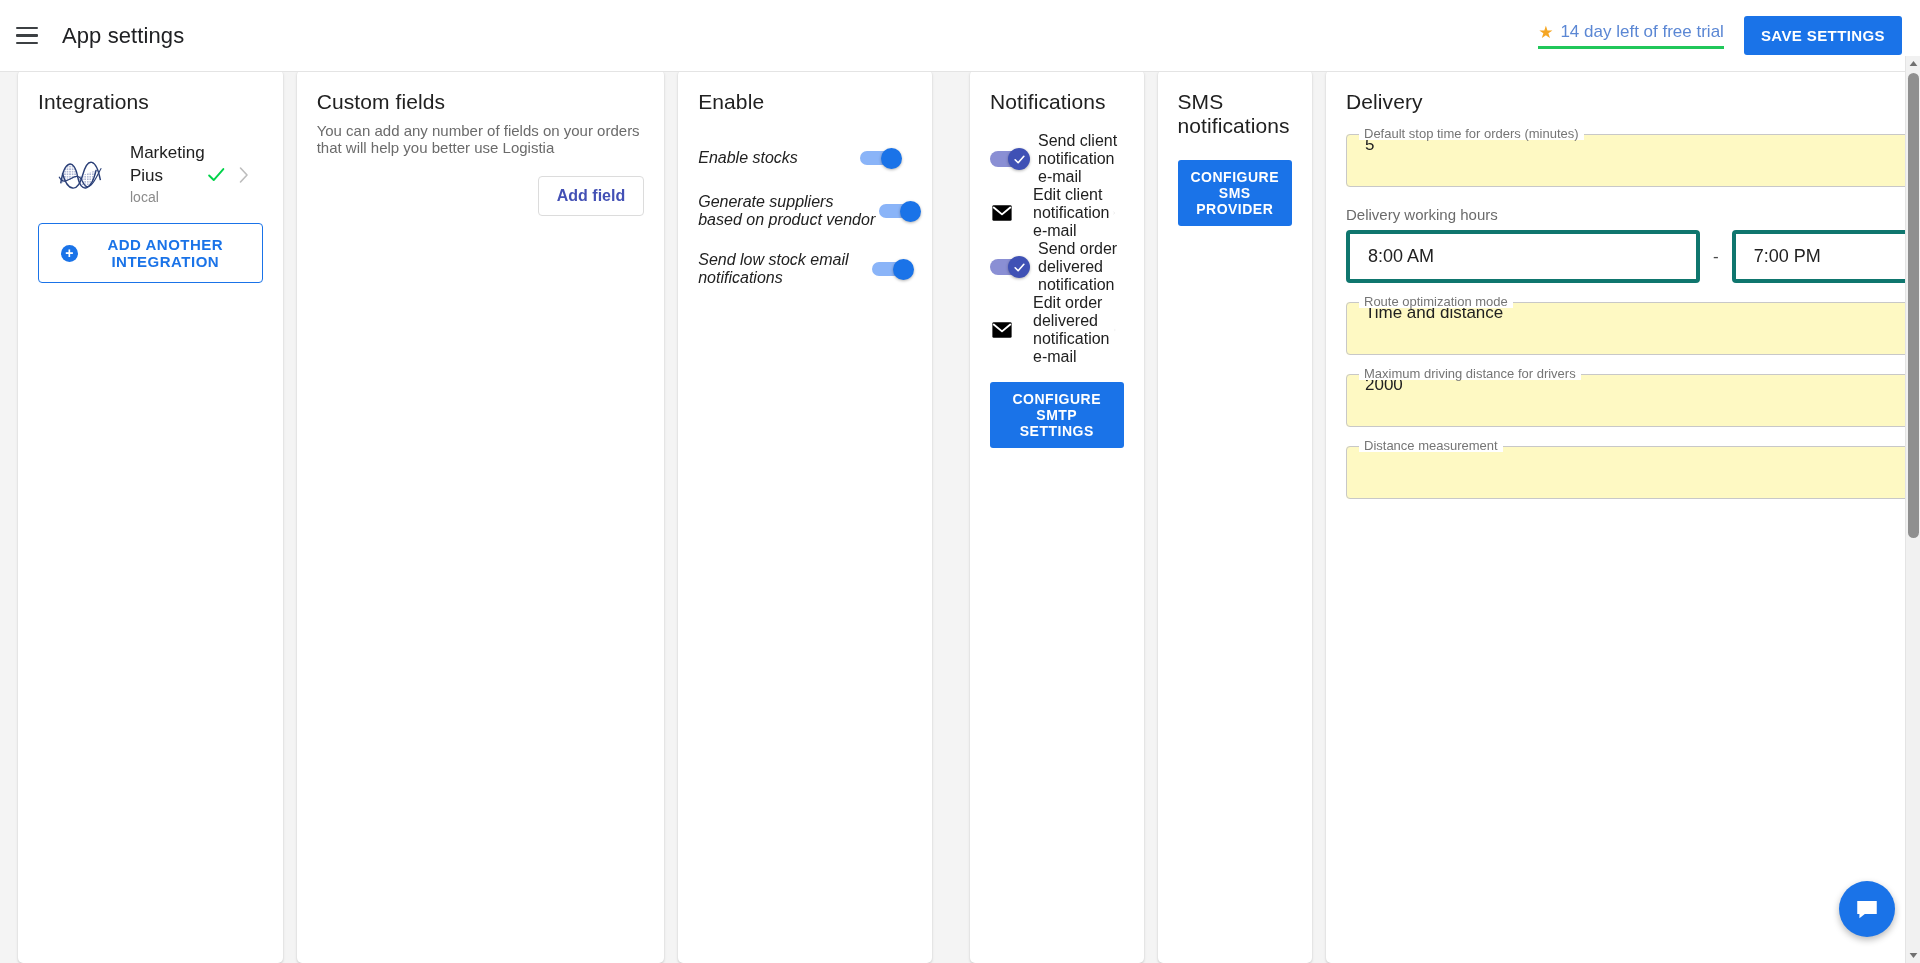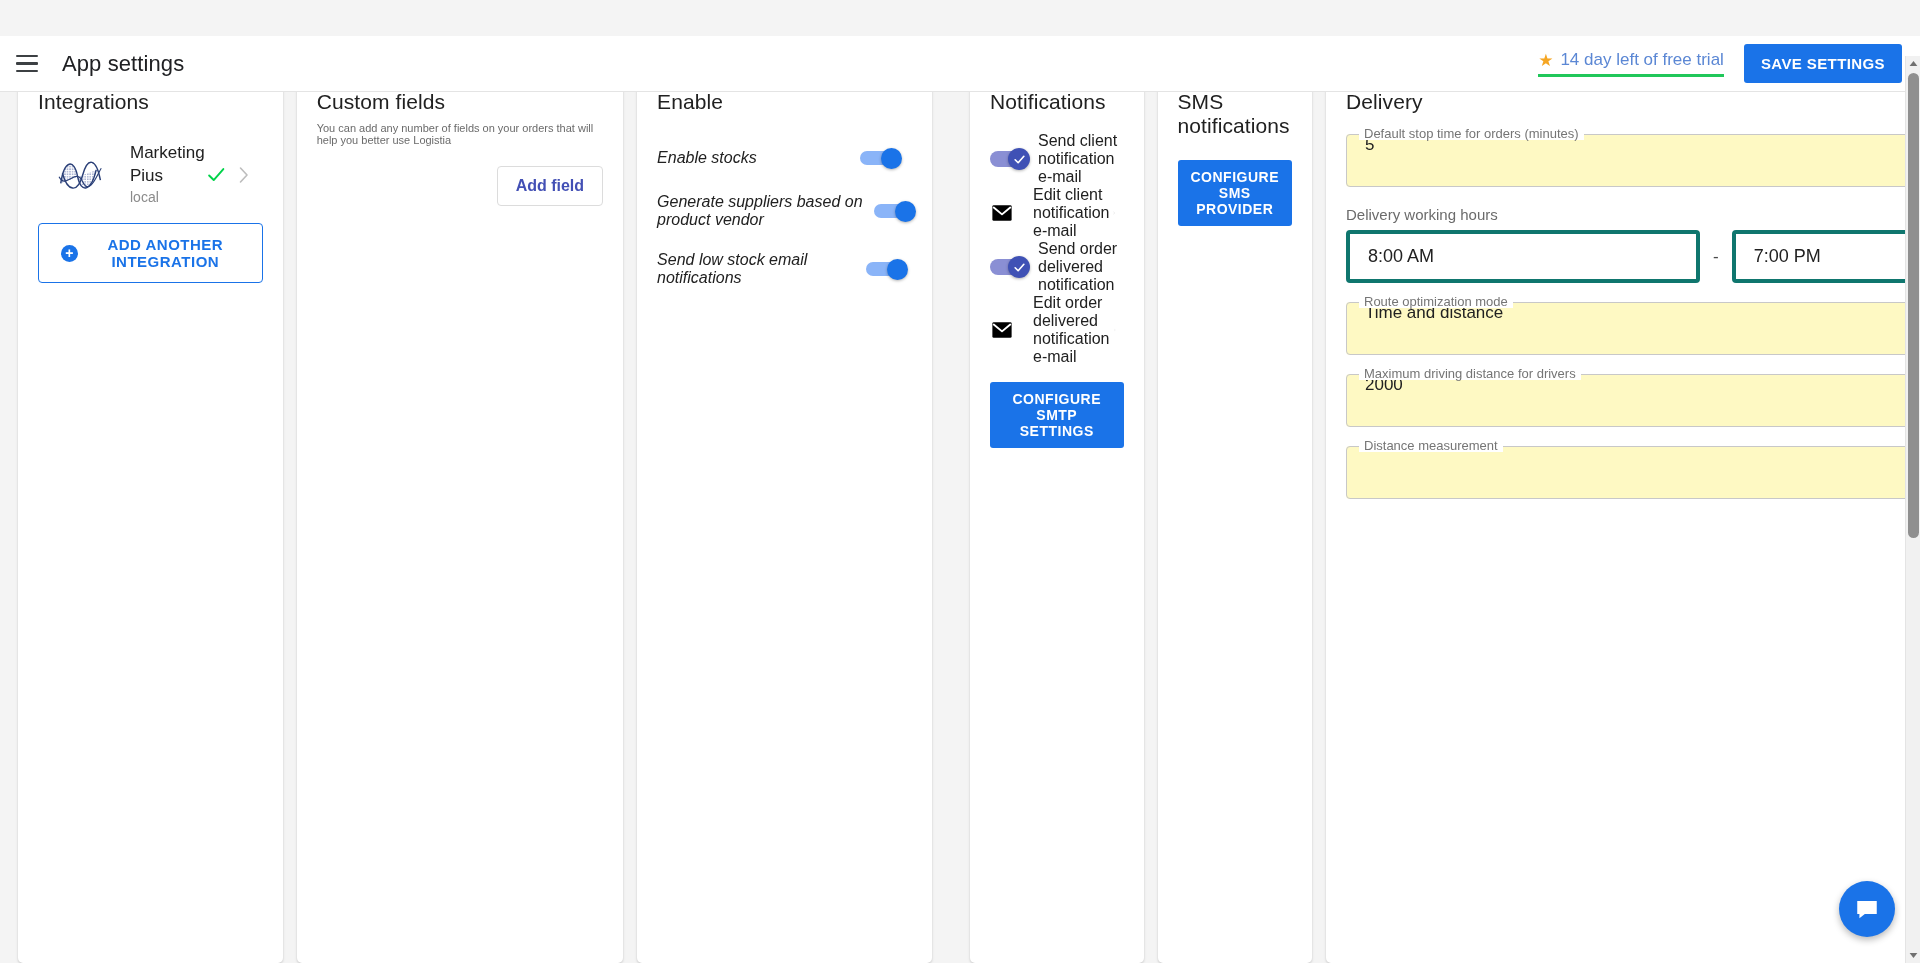--- a/index.html
+++ b/index.html
@@ -7,26 +7,25 @@
     width: 1920px; height: 963px;
     overflow: hidden;
     font-family: "Liberation Sans", sans-serif;
     background: #f4f4f4;
     color: #212121;
   }
 
   
   .topbar {
     position: absolute; top: 0; left: 0;
-    width: 1920px; height: 56px;
+    width: 1920px; height: 72px;
     background: #ffffff;
     border-bottom: 1px solid #e4e4e4;
     display: flex; align-items: center;
     z-index: 40;
-    margin-top: 36px;
   }
   .hamburger {
     width: 26px; height: 26px;
     margin-left: 16px; margin-right: 20px;
     display: flex; flex-direction: column; justify-content: center;
     gap: 5px; cursor: pointer;
   }
   .hamburger span {
     display: block; width: 22px; height: 2.4px;
     background: #3c4043; border-radius: 1px;
@@ -69,21 +68,21 @@
     background: #fff;
     border-radius: 5px;
     box-shadow: 0 1px 3px rgba(0,0,0,.13), 0 1px 2px rgba(0,0,0,.07);
     padding: 20px 20px 22px 20px;
   }
   .card h2 {
     font-size: 21px; font-weight: 400; color: #212121;
     margin-bottom: 6px; letter-spacing: .1px;
   }
   .card .sub {
-    font-size: 11px; color: #6b6b6b; margin-top: 8px;
+    font-size: 15px; color: #6b6b6b; margin-top: 8px;
   }
 
   
   .integration-row {
     display: flex; align-items: center;
     padding: 14px 0 10px 0; margin-top: 14px;
     cursor: pointer;
   }
   .integration-logo { width: 54px; height: 54px; margin-left: 16px; flex: none; }
   .integration-meta { margin-left: 22px; }

